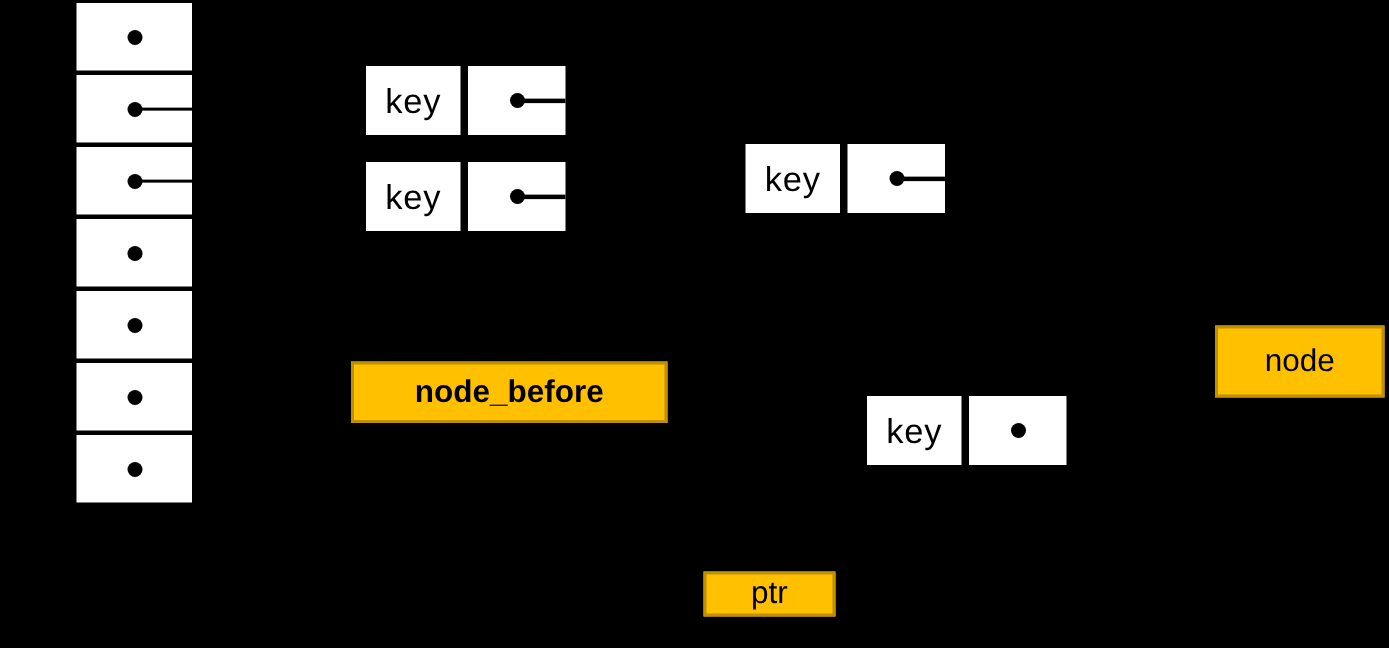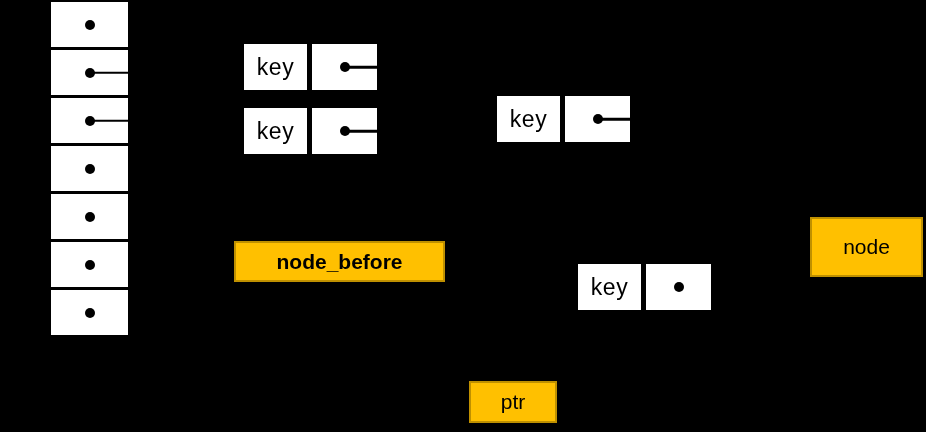--- a/index.html
+++ b/index.html
@@ -79,22 +79,22 @@
     box-sizing: border-box;
     background: #ffc000;
     border: 2px solid #bf9000;
     display: flex;
     align-items: center;
     justify-content: center;
     font-size: 21px;
     color: #000;
   }
   #tag-node-before { left: 234px; top: 241px; width: 211px; height: 41px; font-weight: bold; }
-  #tag-node        { left: 810px; top: 217px; width: 113px; height: 60px; }
-  #tag-ptr         { left: 469px; top: 381px; width: 88px;  height: 42px; }
+  #tag-node        { left: 810px; top: 217px; width: 113px; height: 48px; }
+  #tag-ptr         { left: 469px; top: 381px; width: 88px;  height: 30px; }
 </style>
 </head>
 <body>
 
 <div class="canvas">
 
   <div class="array">
     <div class="acell">
       <span class="dot"></span>
     </div>

